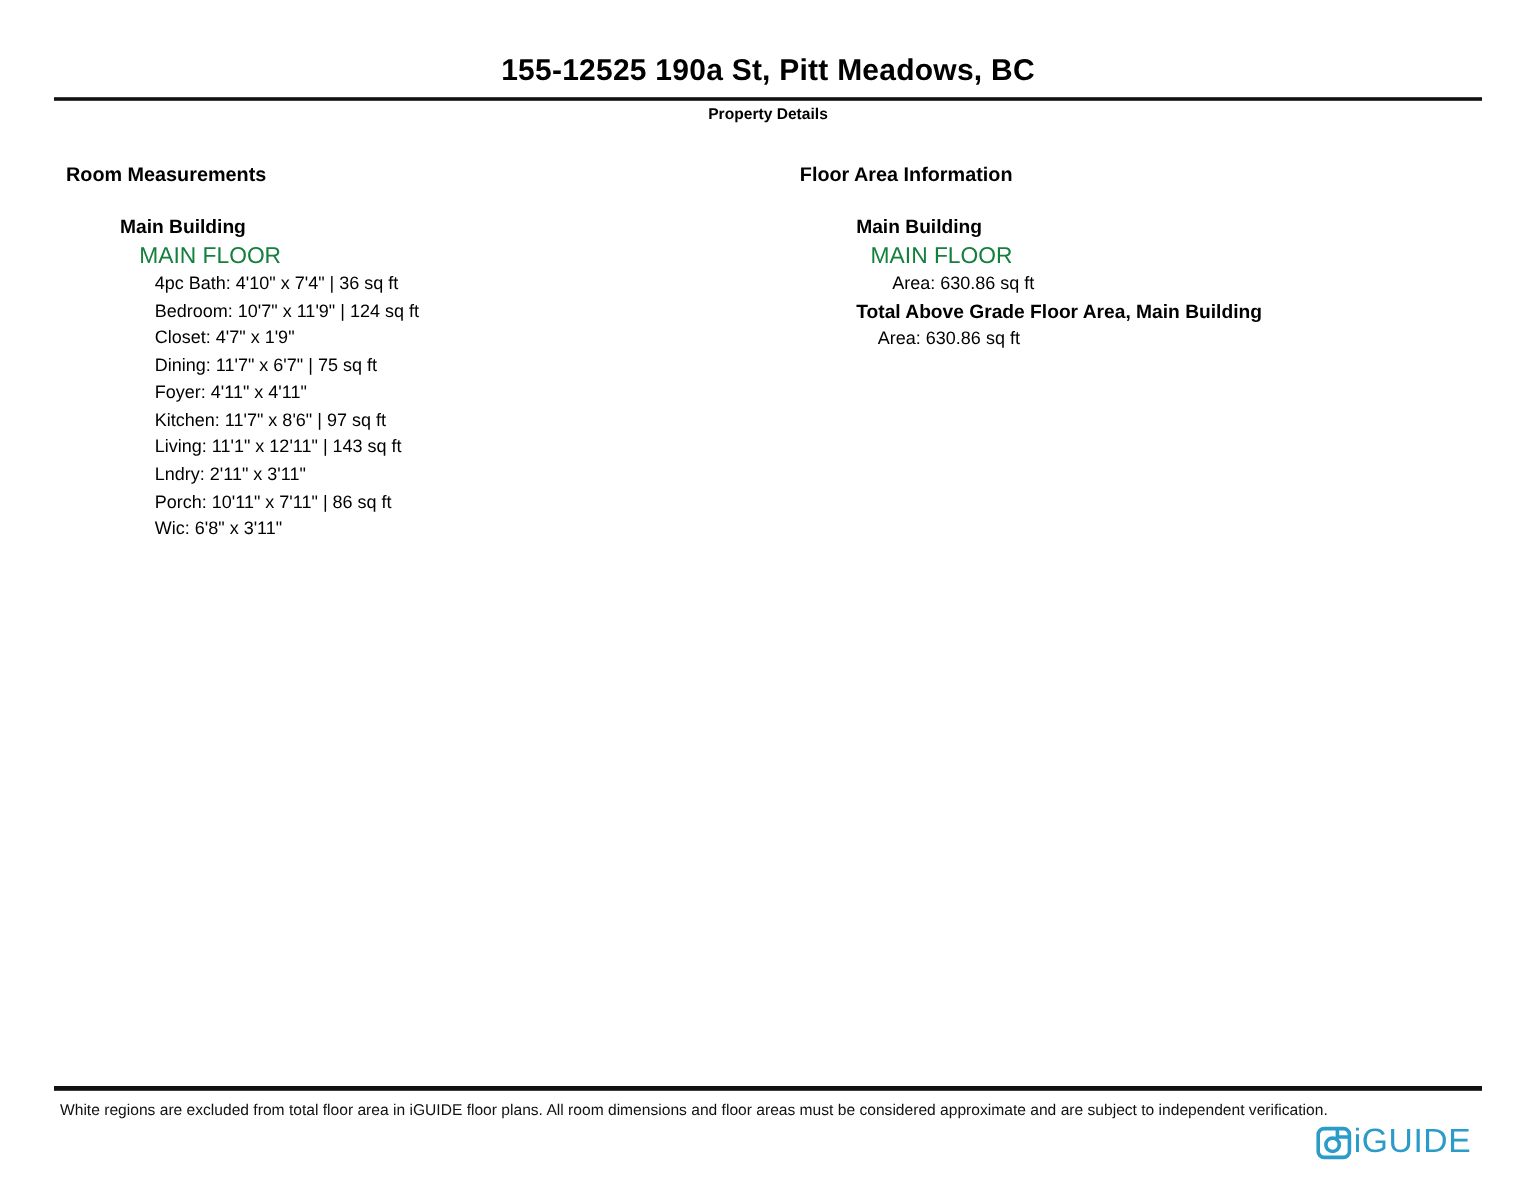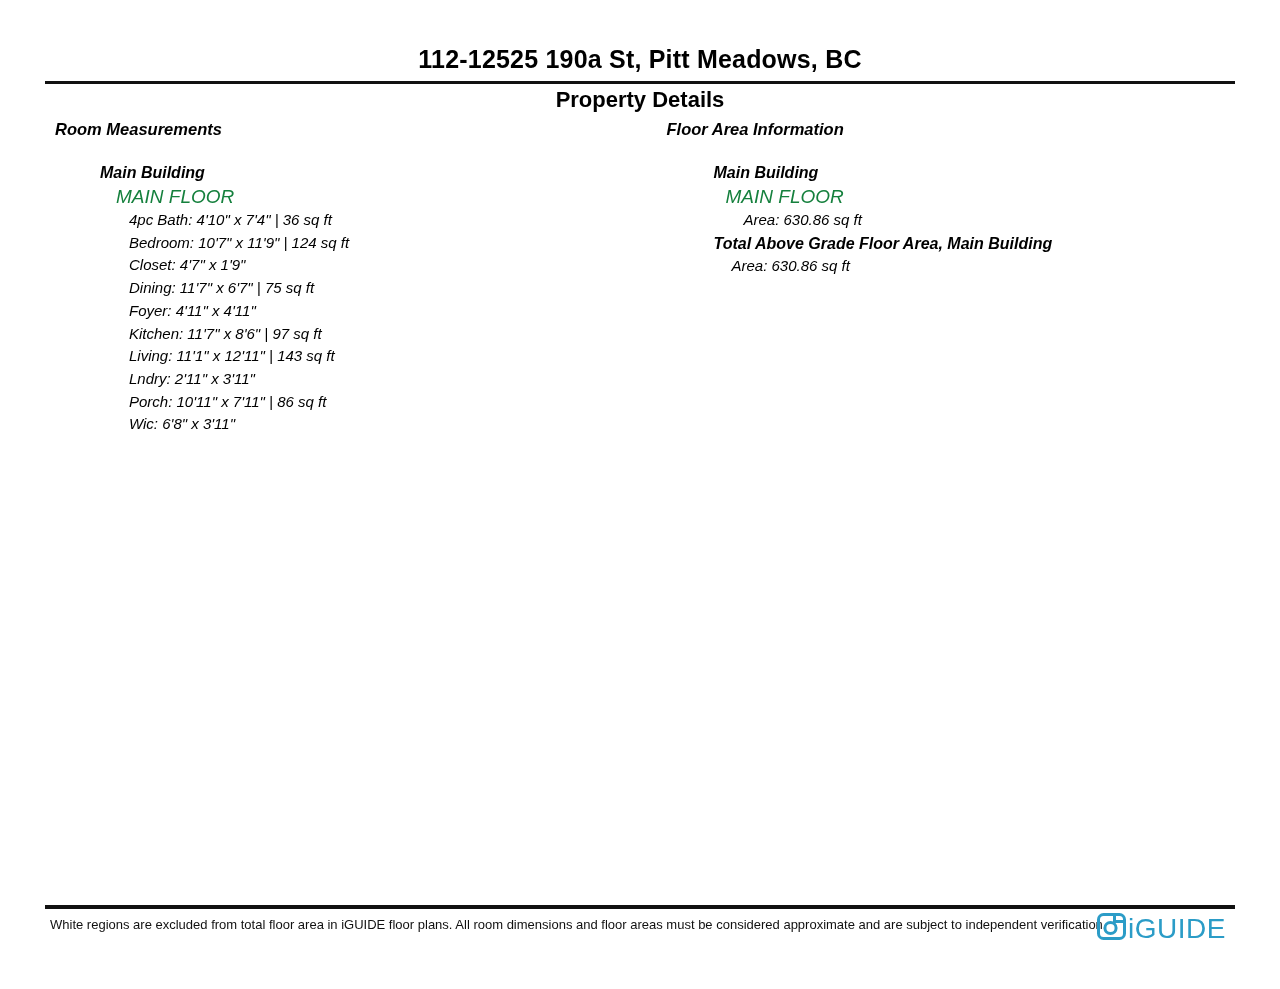--- a/index.html
+++ b/index.html
@@ -24,30 +24,29 @@
   .top-rule {
     position: absolute;
     top: 81px; left: 45px; right: 45px;
     height: 3px;
     background: #111111;
   }
   .page-subtitle {
     position: absolute;
     top: 87px; left: 0; width: 100%;
     text-align: center;
-    font-size: 22px;
+    font-size: 13px;
     font-weight: bold;
   }
 
   .columns {
     position: absolute;
-    top: 120px; left: 55px; right: 42px;
+    top: 137px; left: 55px; right: 42px;
     display: flex;
     gap: 40px;
-    font-style: italic;
   }
   .col { flex: 1; min-width: 0; }
   .col-heading {
     font-size: 16.5px;
     font-weight: bold;
     margin-bottom: 8px;
   }
   .col-desc {
     font-size: 15px;
     line-height: 23px;
@@ -97,37 +96,37 @@
     background: #111111;
   }
   .footer-disclaimer {
     position: absolute;
     top: 917px; left: 50px;
     font-size: 13px;
     color: #111111;
   }
   .logo {
     position: absolute;
-    top: 909px; right: 54px;
+    top: 935px; right: 54px;
     display: flex;
-    align-items: flex-end;
+    align-items: flex-start;
     gap: 1px;
     color: #2B9CC7;
   }
   .logo-text {
     font-size: 28px;
     letter-spacing: 0.5px;
     line-height: 32px;
   }
   .logo-glyph { display: block; }
 </style>
 </head>
 <body>
 
-<div class="page-title">112-12525 190a St, Pitt Meadows, BC</div>
+<div class="page-title">155-12525 190a St, Pitt Meadows, BC</div>
 <div class="top-rule"></div>
 <div class="page-subtitle">Property Details</div>
 
 <div class="columns">
 
   <div class="col col-left">
     <div class="col-heading">Room Measurements</div>
 
     <div class="section">
       <div class="building-name">Main Building</div>

